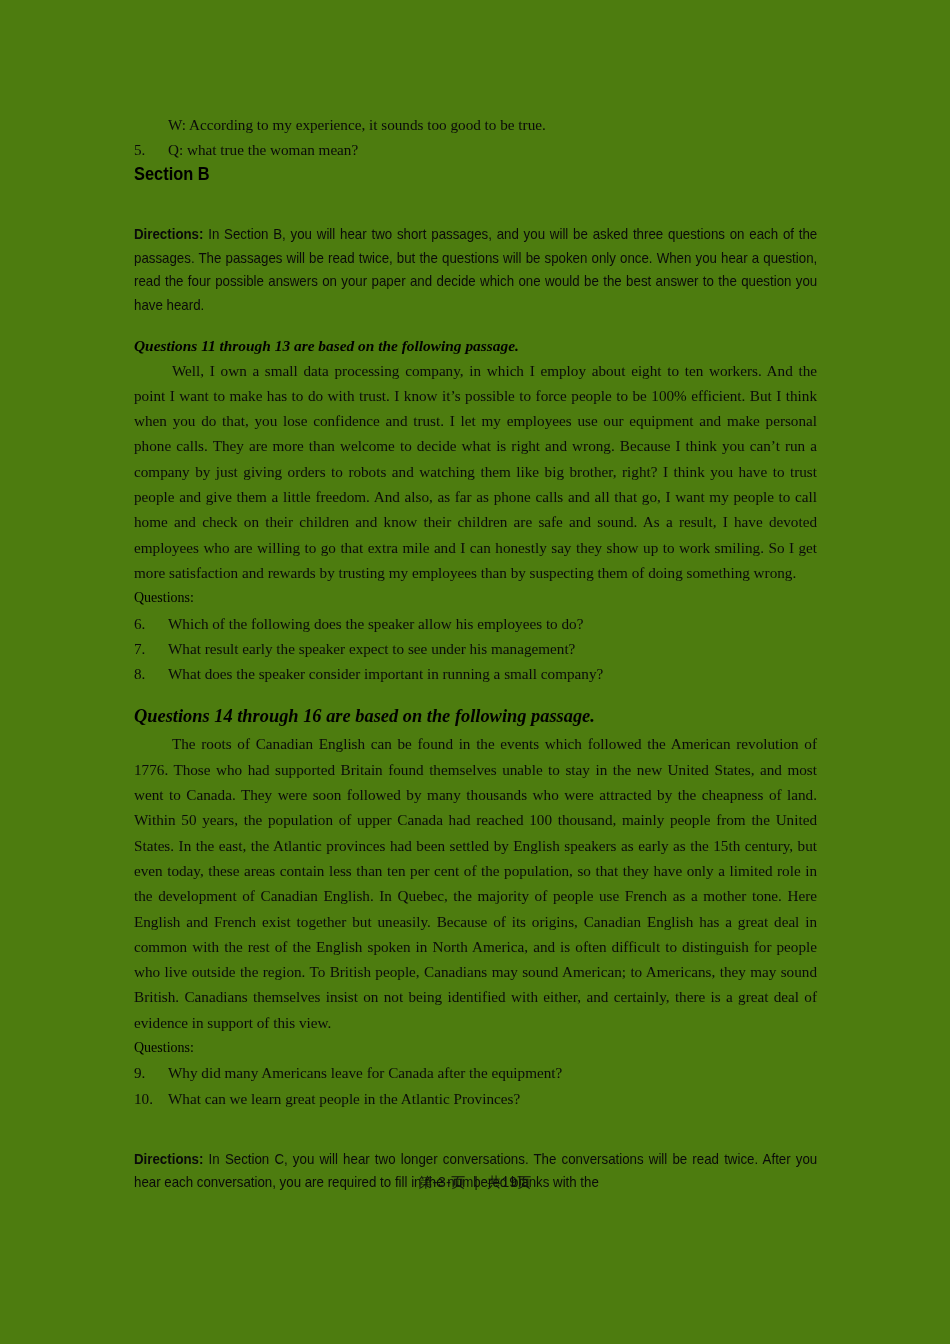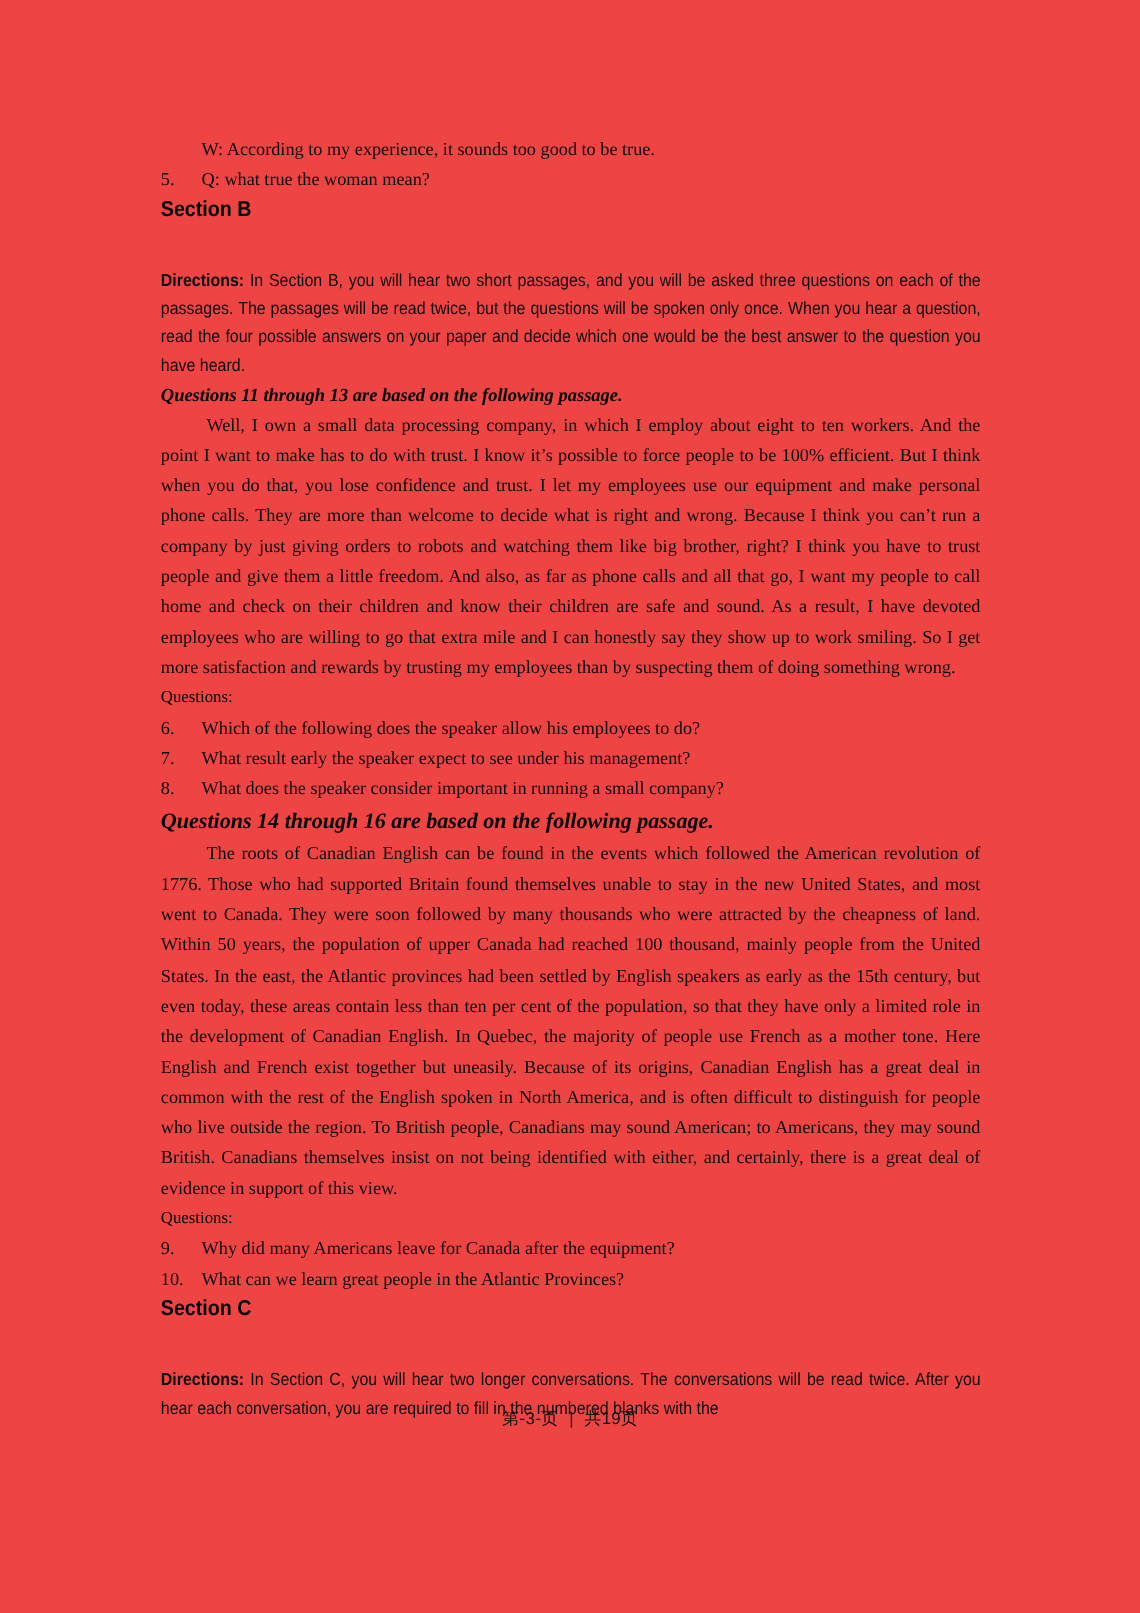--- a/index.html
+++ b/index.html
@@ -16,21 +16,21 @@
     font-family: "Liberation Serif", "DejaVu Serif", serif;
     color: #000000;
     -webkit-font-smoothing: antialiased;
   }
 
   .page {
     position: absolute;
     left: 0; top: 0;
     width: 950px;
     height: 1344px;
-    background: #ef4444;
+    background: #4d7c0f;
   }
 
   
   .content {
     position: absolute;
     left: 134px;
     top: 112px;
     width: 683px;
   }
 
@@ -103,20 +103,21 @@
     font-weight: bold;
   }
 
   
   .passage-head {
     font-family: "Liberation Serif", "DejaVu Serif", serif;
     font-weight: bold;
     font-style: italic;
     color: #000;
     line-height: 25.3px;
+    margin-top: 16px;
   }
   .passage-head.small { font-size: 15.4px; line-height: 24px; }
   .passage-head.large { font-size: 18.4px; line-height: 29px; }
 
   .questions-label {
     font-family: "Liberation Serif", "DejaVu Serif", serif;
     font-size: 14px;
     line-height: 25.3px;
     font-weight: normal;
     color: #000;
@@ -196,21 +197,20 @@
 
     <div class="qrow">
       <span class="qnum">9.</span>
       <span class="qtext">Why did many Americans leave for Canada after the equipment?</span>
     </div>
     <div class="qrow">
       <span class="qnum">10.</span>
       <span class="qtext">What can we learn great people in the Atlantic Provinces?</span>
     </div>
 
-    <div class="section-head"><span class="sh-inner">Section C</span></div>
 
     <div class="narrow">
         <span class="narrow-inner"><span class="lead">Directions:</span><span> In Section C, you will hear two longer conversations. The conversations will be read twice. After you hear each conversation, you are required to fill in the numbered blanks with the</span></span>
       </div>
 
   </div>
 
   <div class="footer">
     <span class="cjk">第-</span><span>3</span><span class="cjk">-页</span><span class="sep">|</span><span class="cjk">共</span><span>19</span><span class="cjk">页</span>
   </div>

